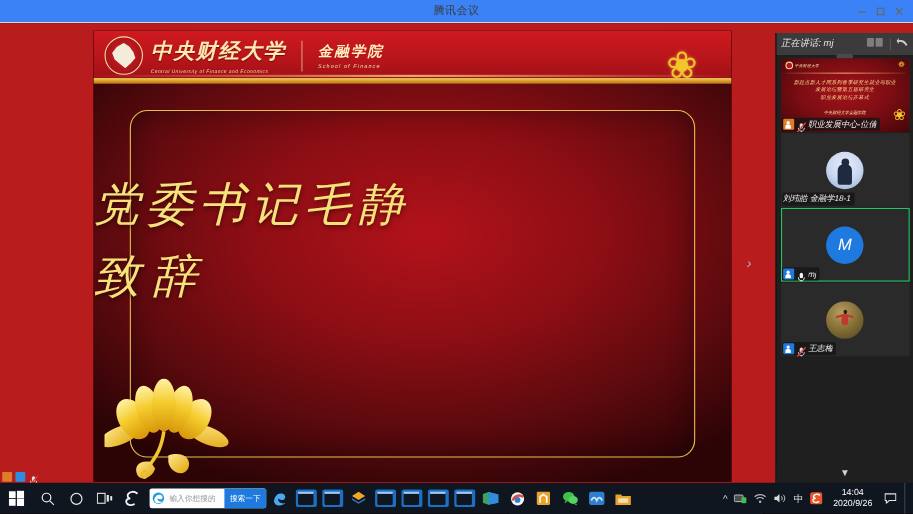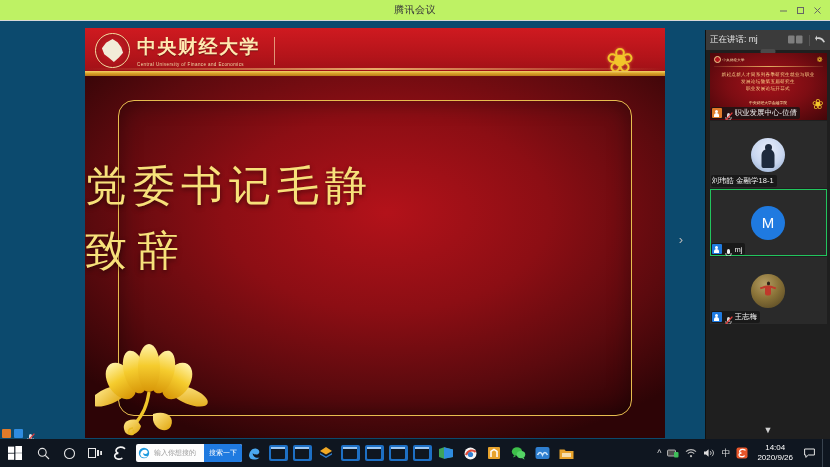--- a/index.html
+++ b/index.html
@@ -7,36 +7,37 @@
     width: 830px; height: 467px;
     overflow: hidden;
     background: #000;
     font-family: "Liberation Sans", "DejaVu Sans", sans-serif;
     position: relative;
   }
 
   
   .titlebar {
     position: absolute; left: 0; top: 0; width: 830px; height: 21px;
-    background: #bef264;
+    background: #3b82f6;
     border-bottom: 1px solid #d8d8d8;
     display: flex; align-items: center; justify-content: center;
   }
   .titlebar-title { font-size: 10px; color: #3a3a3a; letter-spacing: .5px; }
   .win-controls { position: absolute; right: 4px; top: 0; height: 21px; display: flex; align-items: center; }
   .win-btn {
     width: 17px; height: 17px; display: flex; align-items: center; justify-content: center;
     font-size: 10px; color: #5a5a5a; cursor: default;
   }
   .win-btn svg { display:block; }
 
   
   .stage {
     position: absolute; left: 0; top: 21px; width: 830px; height: 418px;
-    background: #0c4a6e;
+    background: #b91c1c;
+    font-style: italic;
   }
 
   
   .slide {
     position: absolute; left: 85px; top: 7px; width: 580px; height: 410px;
     background:
       radial-gradient(ellipse 70% 60% at 52% 45%, #b3121a 0%, #8c0e14 40%, #5c0a0e 72%, #2d0406 100%),
       #3a0608;
     overflow: hidden;
   }
@@ -277,20 +278,24 @@
     <div class="slide-topband">
       <div class="logo-row">
         <div class="logo-seal">
           <div class="inner"></div>
         </div>
         <div>
           <div class="logo-cn">中央财经大学</div>
           <div class="logo-en">Central University of Finance and Economics</div>
         </div>
         <div class="logo-div"></div>
+        <div>
+          <div class="logo-cn2">金融学院</div>
+          <div class="logo-en2">School of Finance</div>
+        </div>
       </div>
       <div class="floral-tr">❀</div>
     </div>
 
     <div class="slide-frame"></div>
 
     <div class="slide-title-wrap">
       <div class="slide-title-1">党委书记毛静</div>
       <div class="slide-title-2">致辞</div>
     </div>

